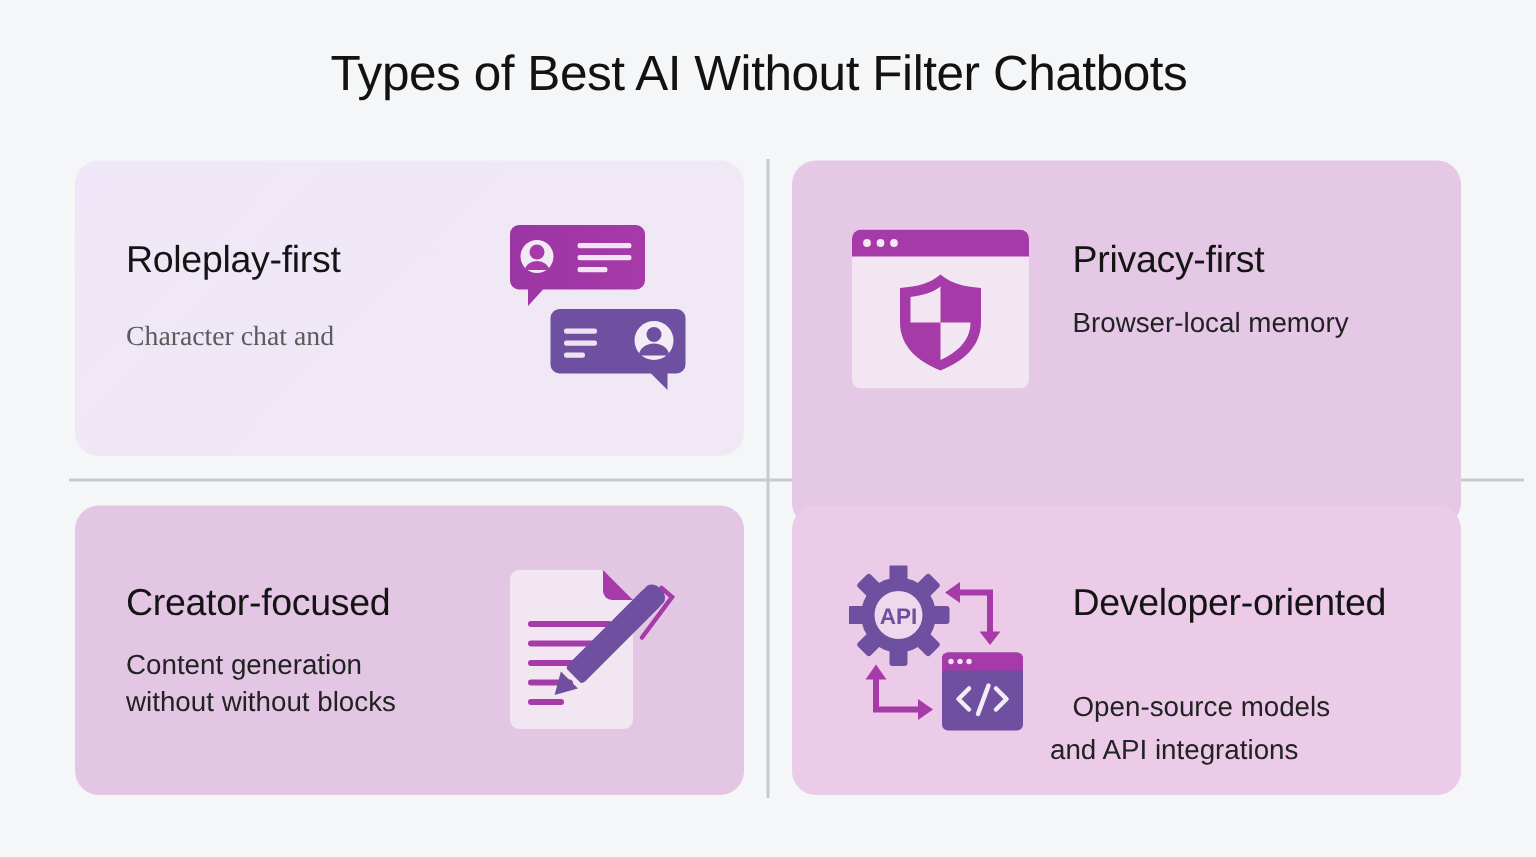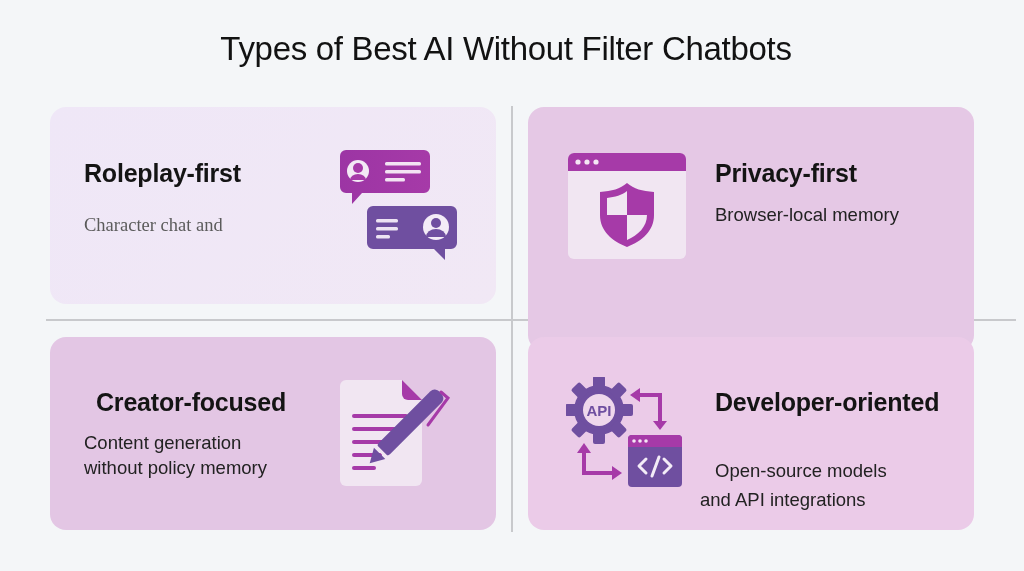--- a/index.html
+++ b/index.html
@@ -33,21 +33,21 @@
     border-radius: 16px;
   }
   .card.tl { left: 50px; top: 107px; height: 197px; background: linear-gradient(135deg,#efe7f7,#f1e8f5); }
   .card.tr { left: 528px; top: 107px; height: 244px; background: #e5c8e5; }
   .card.bl { left: 50px; top: 337px; height: 193px; background: #e3c6e4; }
   .card.br { left: 528px; top: 337px; height: 193px; background: #ebcbe8; }
 
   .card-title {
     position: absolute;
     font-size: 25px;
-    font-weight: 700;
+    font-weight: 400;
     color: #141414;
     letter-spacing: -0.2px;
     white-space: nowrap;
   }
   .card-desc {
     position: absolute;
     font-size: 18.5px;
     line-height: 25px;
     color: #222;
     white-space: nowrap;
@@ -102,23 +102,23 @@
     <circle cx="19" cy="9" r="2.6" fill="#f4e6f4"></circle>
     <circle cx="28" cy="9" r="2.6" fill="#f4e6f4"></circle>
 
     <path d="M59 30 C66 36 74 38 86 39 V62 C86 78 74 88 59 94 C44 88 32 78 32 62 V39 C44 38 52 36 59 30 Z" fill="#a63aa8"></path>
     <path d="M59 38 C54 42 47 44 39 45 V62 H59 Z" fill="#f1e6f2"></path>
     <path d="M59 62 H79 C79 74 70 82 59 87 Z" fill="#f1e6f2"></path>
   </svg>
 </div>
 
 <div class="card bl">
-  <div class="card-title" style="left:34px;top:51px;margin-left:12px;">Creator-focused</div>
+  <div class="card-title" style="left:34px;top:51px;">Creator-focused</div>
   <div class="card-desc" style="left:34px;top:93px;">Content generation</div>
-  <div class="card-desc" style="left:34px;top:118px;">without policy memory</div>
+  <div class="card-desc" style="left:34px;top:118px;">without without blocks</div>
   <svg class="icon" style="left:290px;top:43px;" width="120" height="108" viewBox="0 0 120 108">
 
     <path d="M6 0 H62 L82 20 V100 a6 6 0 0 1 -6 6 H6 a6 6 0 0 1 -6 -6 V6 a6 6 0 0 1 6 -6 Z" fill="#f1e6f2"></path>
     <path d="M62 0 L82 20 H68 a6 6 0 0 1 -6 -6 Z" fill="#a63aa8"></path>
     <rect x="12" y="34" width="56" height="4" rx="2" fill="#a63aa8"></rect>
     <rect x="12" y="47" width="50" height="4" rx="2" fill="#a63aa8"></rect>
     <rect x="12" y="60" width="40" height="4" rx="2" fill="#a63aa8"></rect>
     <rect x="12" y="73" width="30" height="4" rx="2" fill="#a63aa8"></rect>
     <rect x="12" y="86" width="24" height="4" rx="2" fill="#a63aa8"></rect>
 

